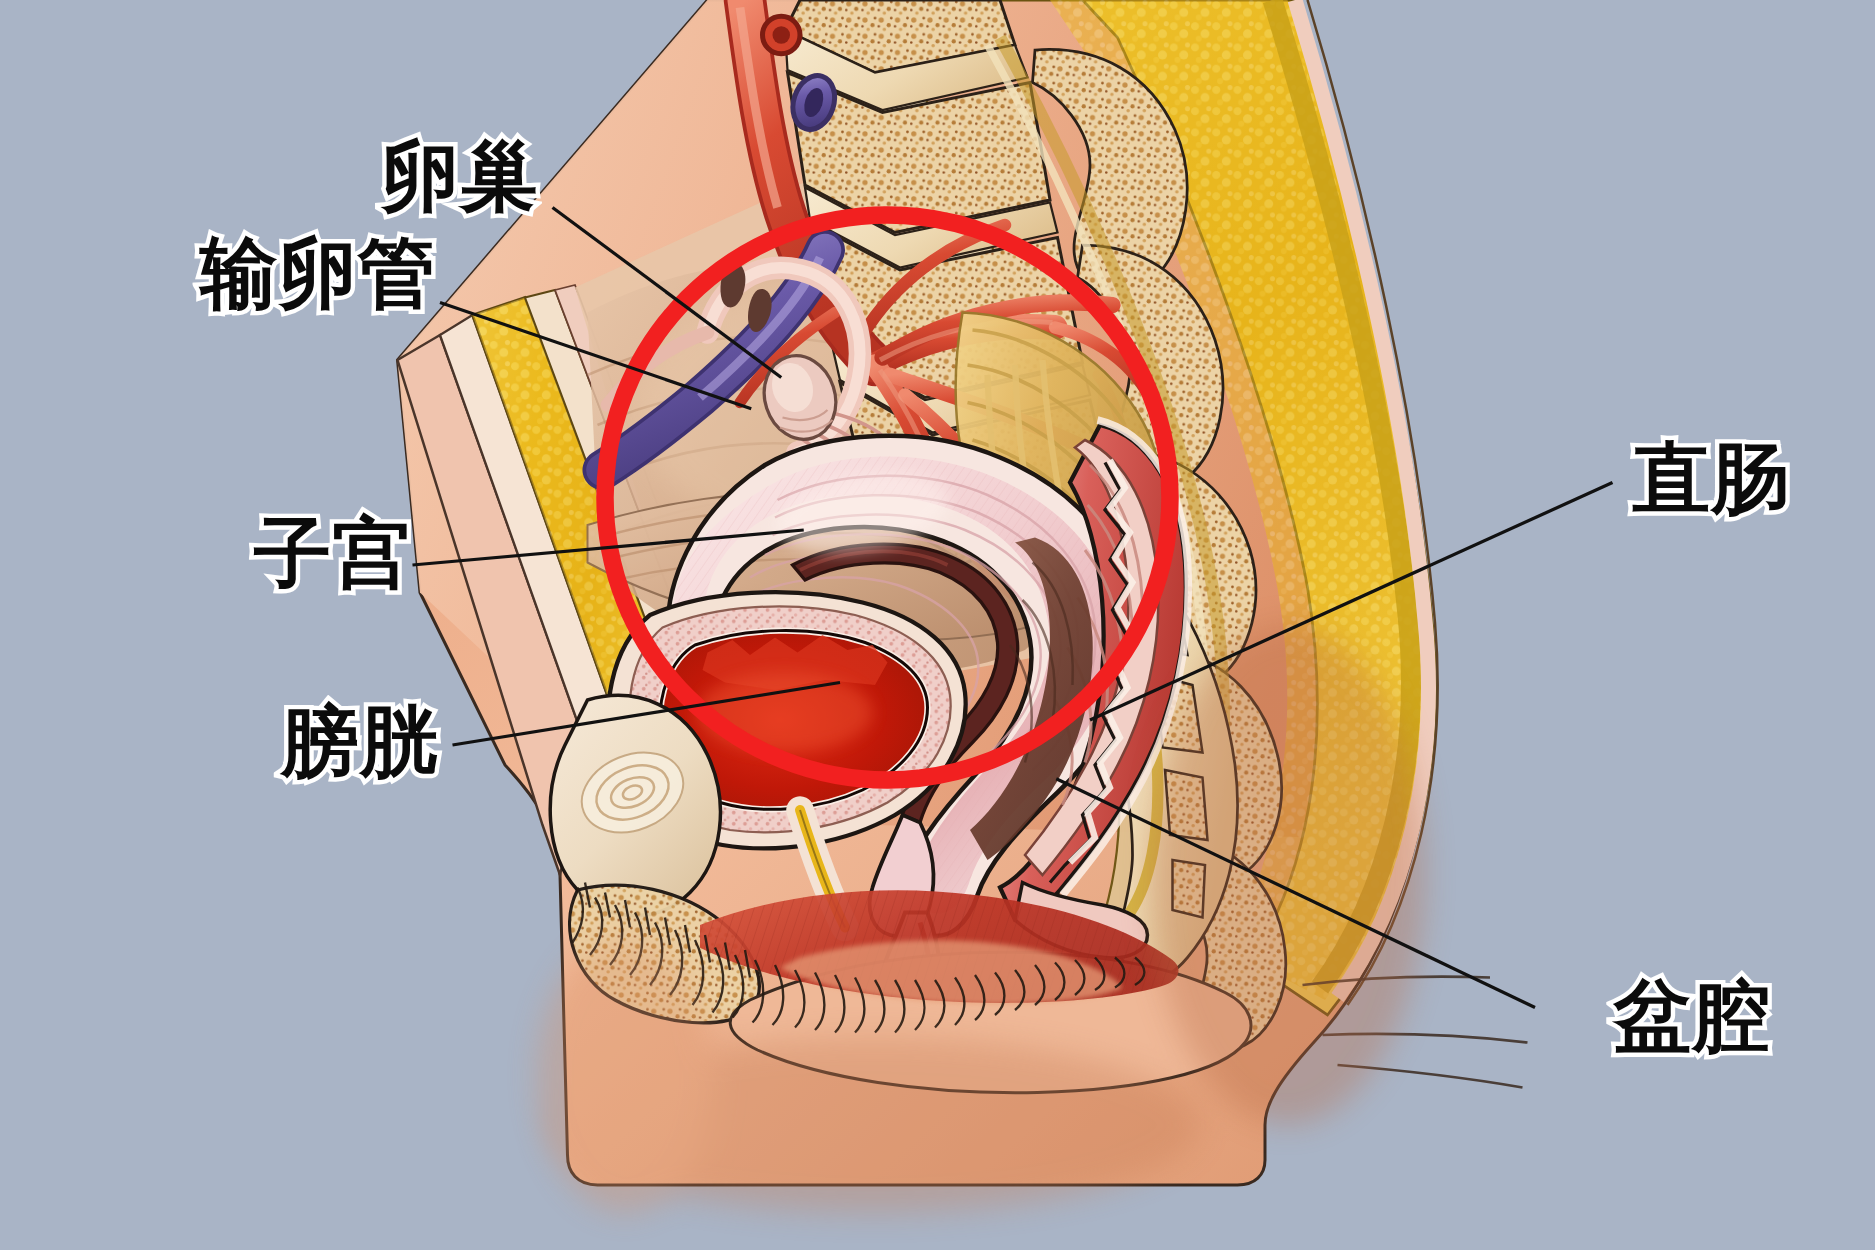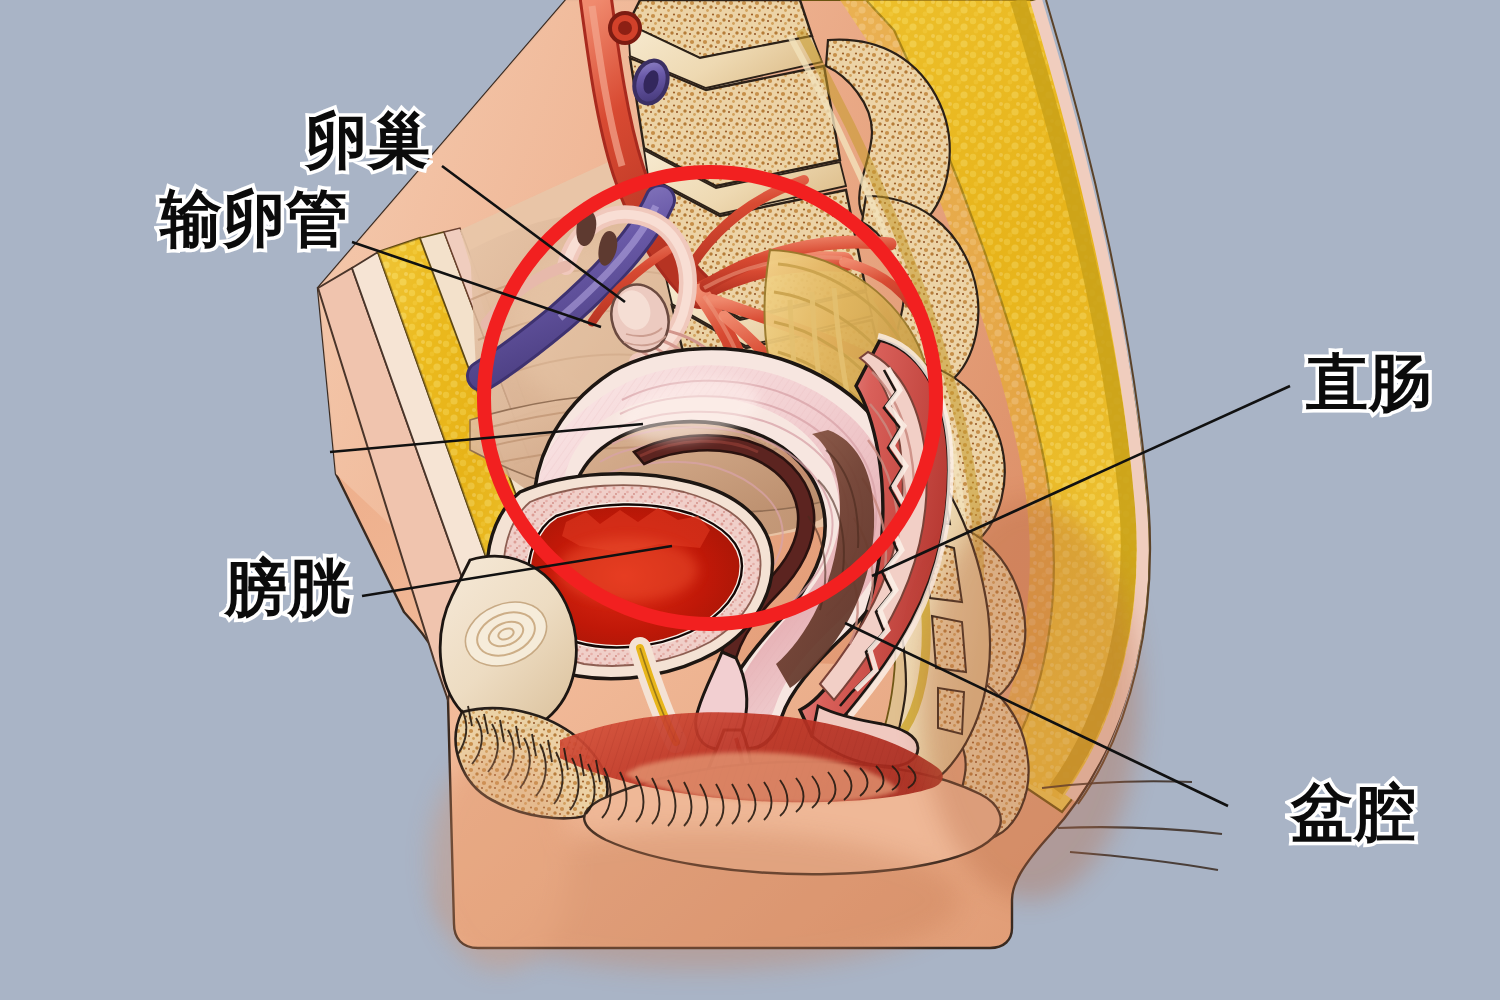--- a/index.html
+++ b/index.html
@@ -683,17 +683,18 @@
         <line x1="352" y1="242" x2="601" y2="327"></line>
         <line x1="330" y1="452" x2="643" y2="424"></line>
         <line x1="362" y1="596" x2="672" y2="546"></line>
         <line x1="1290" y1="386" x2="872" y2="576"></line>
         <line x1="1228" y1="806" x2="845" y2="623"></line>
       </g>
   </svg>
 
   <div class="lbl" id="lab0" style="left: 305px; top: 110px;"><span>卵巢</span></div>
   <div class="lbl" id="lab1" style="left: 160px; top: 188px;"><span>输卵管</span></div>
-  <div class="lbl" id="lab3" style="left: 225px; top: 562px; font-family: Liberation Mono, monospace;"><span>膀胱</span></div>
+  <div class="lbl" id="lab2" style="left: 203px; top: 412px;"><span>子宫</span></div>
+  <div class="lbl" id="lab3" style="left: 225px; top: 562px;"><span>膀胱</span></div>
   <div class="lbl" id="lab4" style="left: 1306px; top: 352px;"><span>直肠</span></div>
   <div class="lbl" id="lab5" style="left: 1291px; top: 782px;"><span>盆腔</span></div>
 
 </div>
 
 </body></html>

